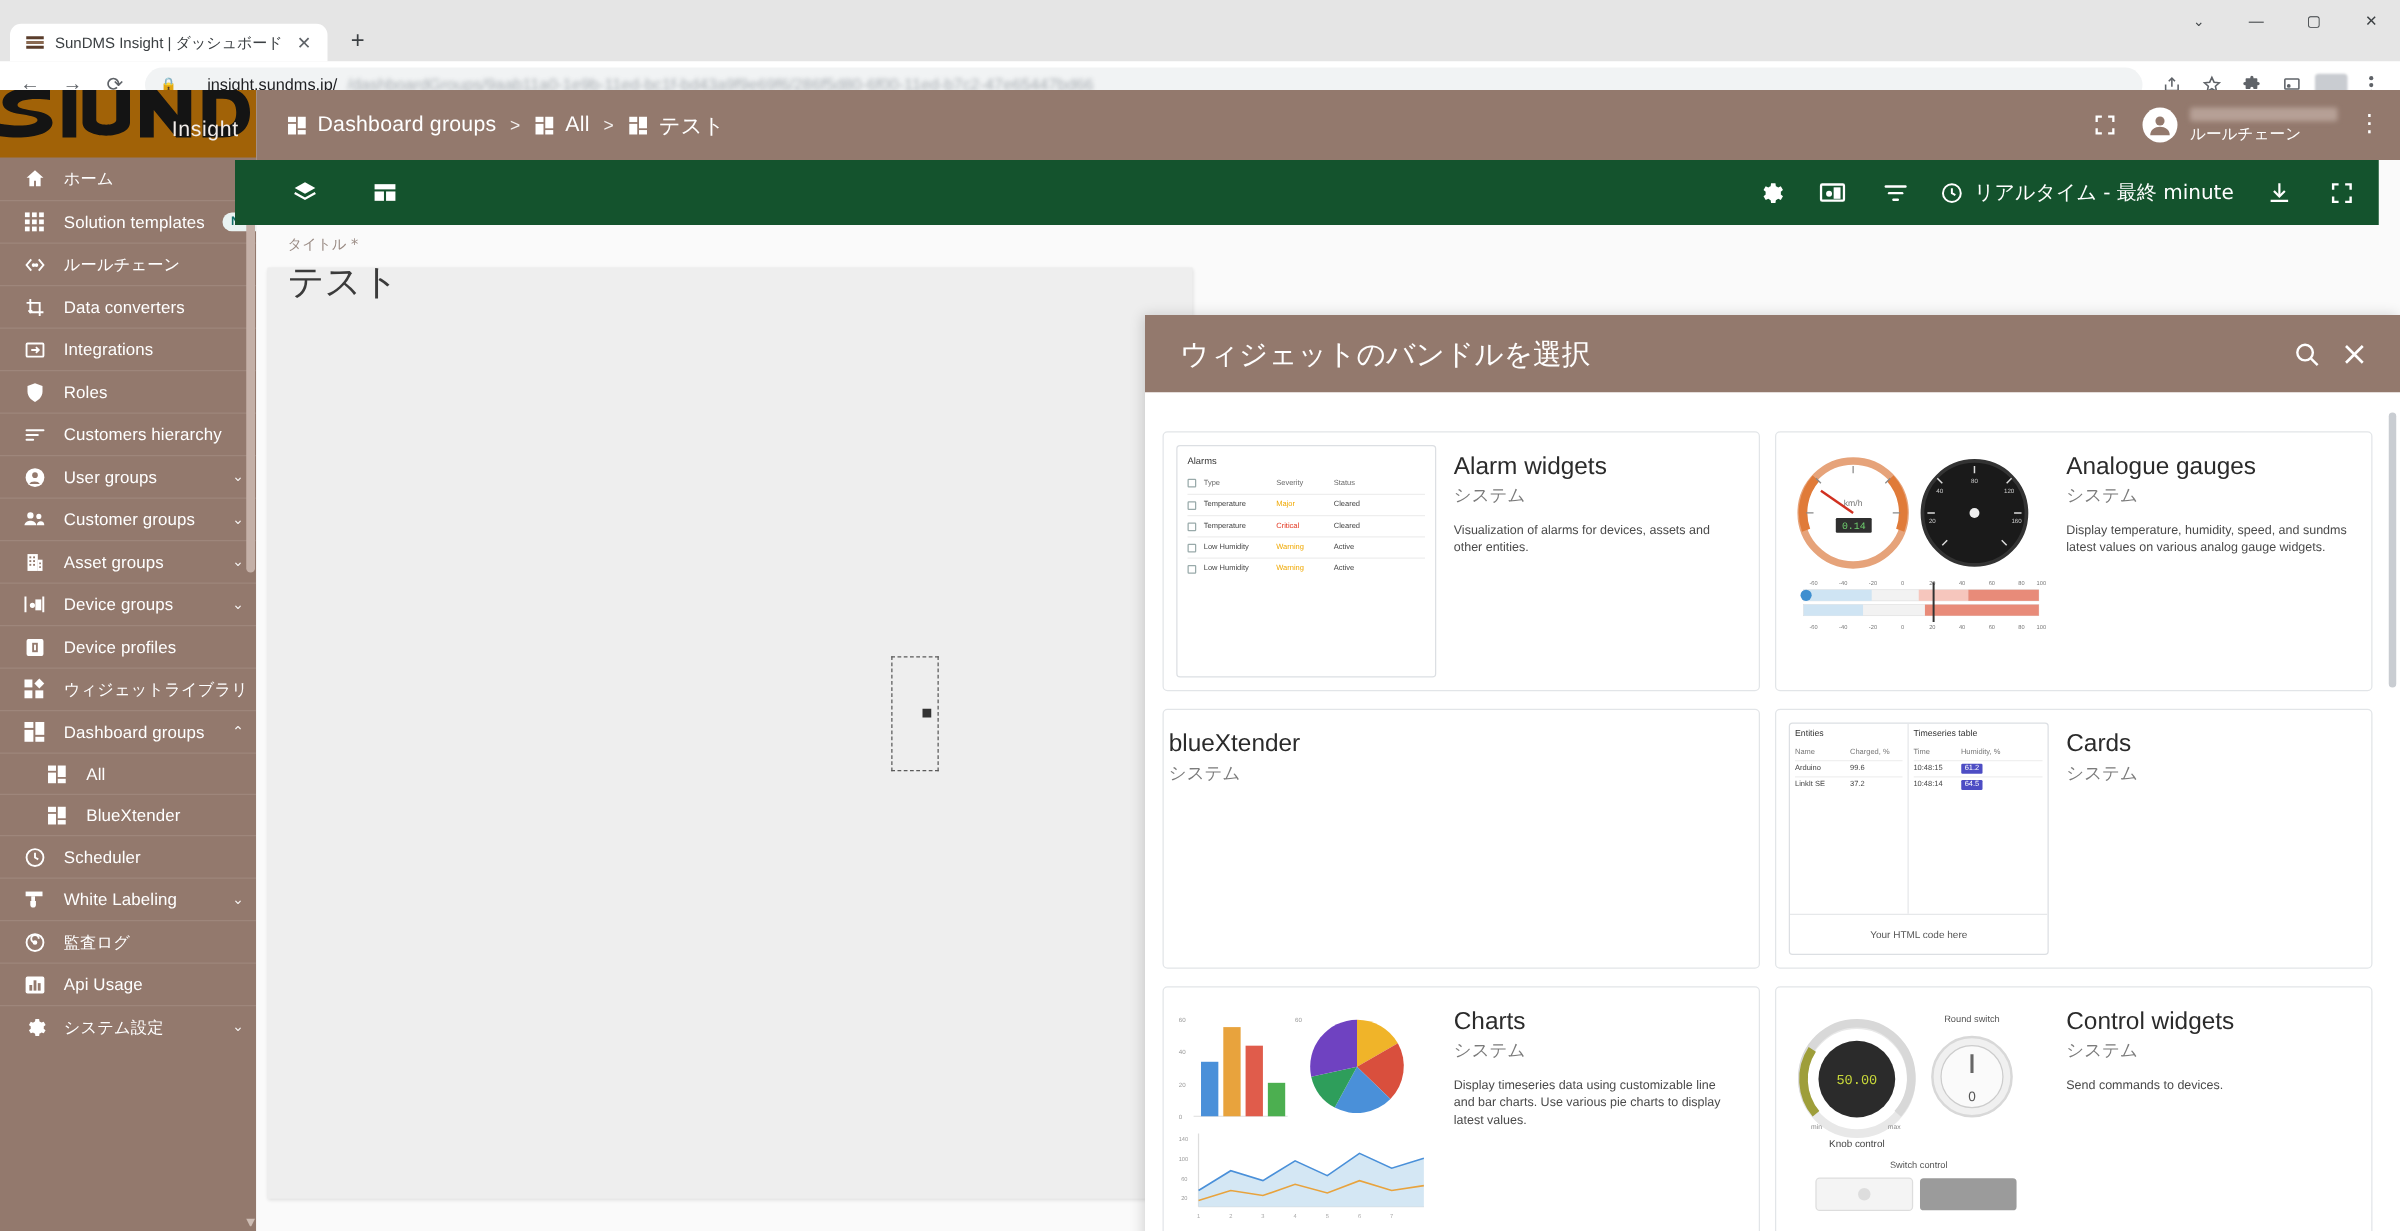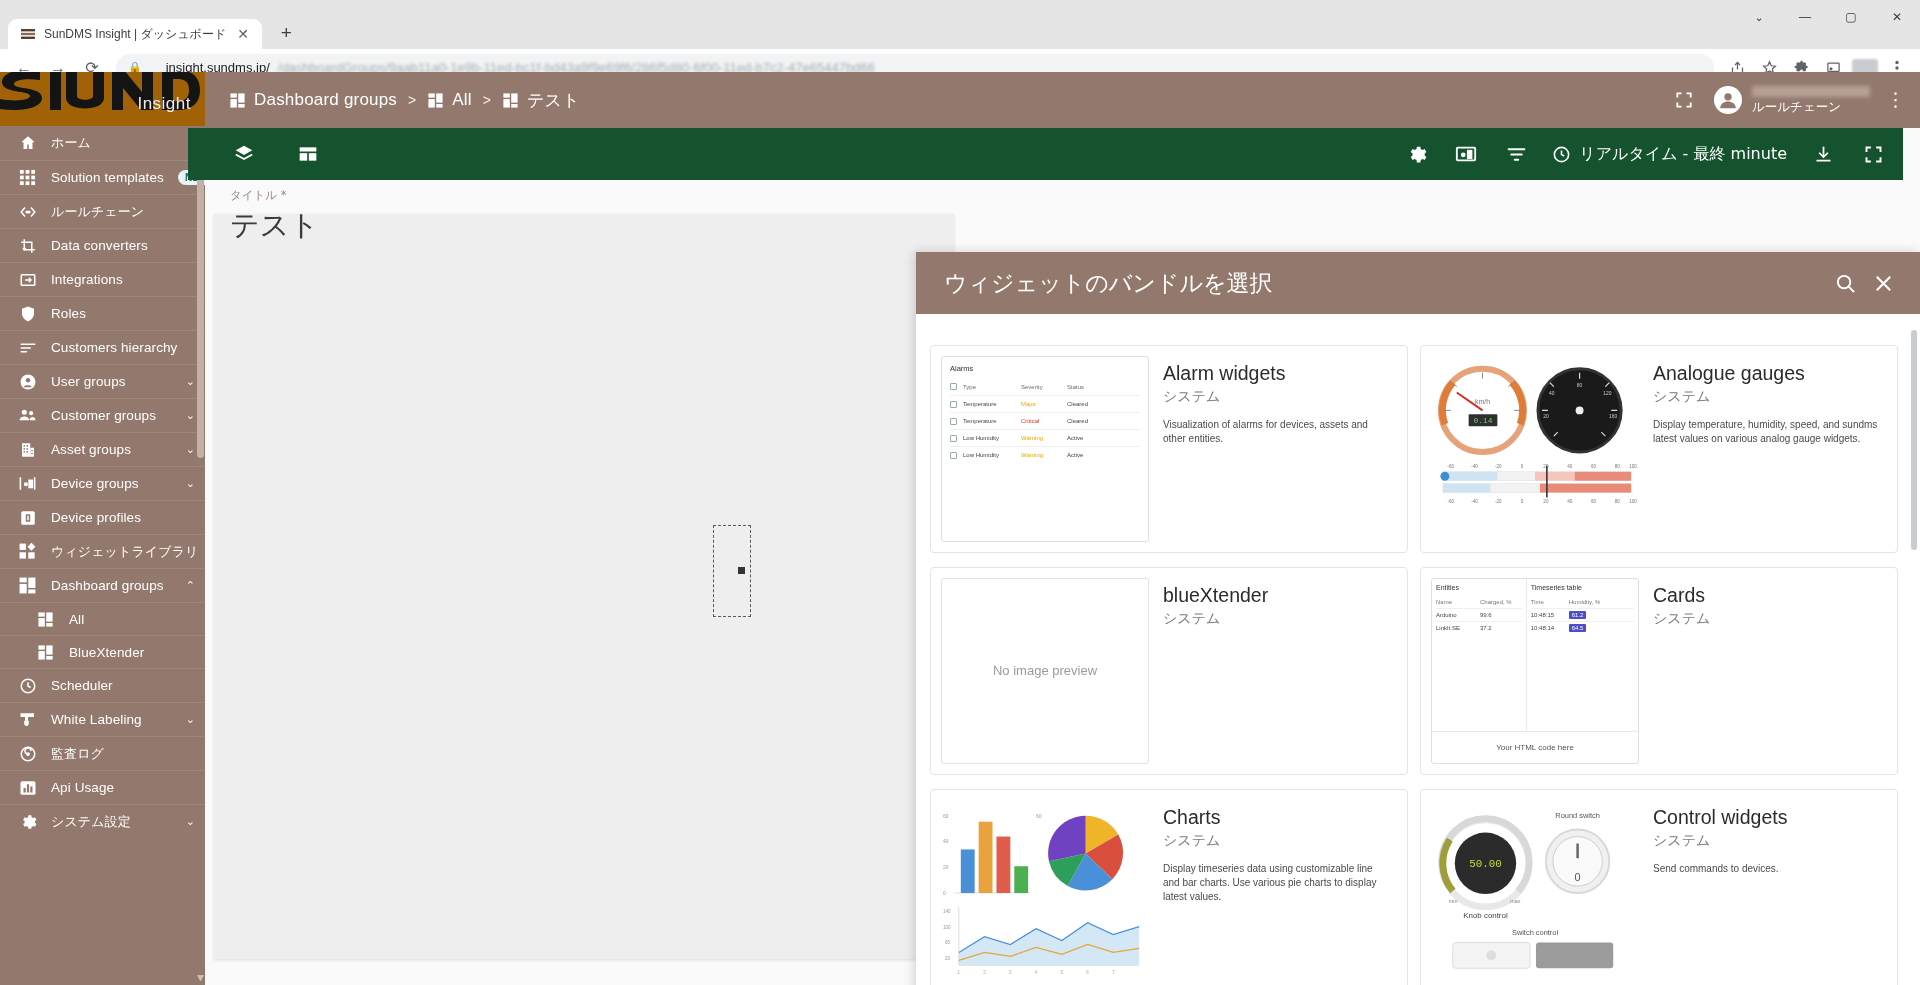--- a/index.html
+++ b/index.html
@@ -762,23 +762,20 @@
               </div>
             </div>
             <div class="wmeta">
               <div class="wname">Analogue gauges</div>
               <div class="wsys">システム</div>
               <div class="wdesc">Display temperature, humidity, speed, and sundms latest values on various analog gauge widgets.</div>
             </div>
           </div>
 
           <div class="wcard">
-            <div class="wprev">
-              <div class="noimg">No image preview</div>
-            </div>
             <div class="wmeta">
               <div class="wname">blueXtender</div>
               <div class="wsys">システム</div>
               <div class="wdesc"></div>
             </div>
           </div>
 
           <div class="wcard">
             <div class="wprev">
               <div class="pv-cards">

